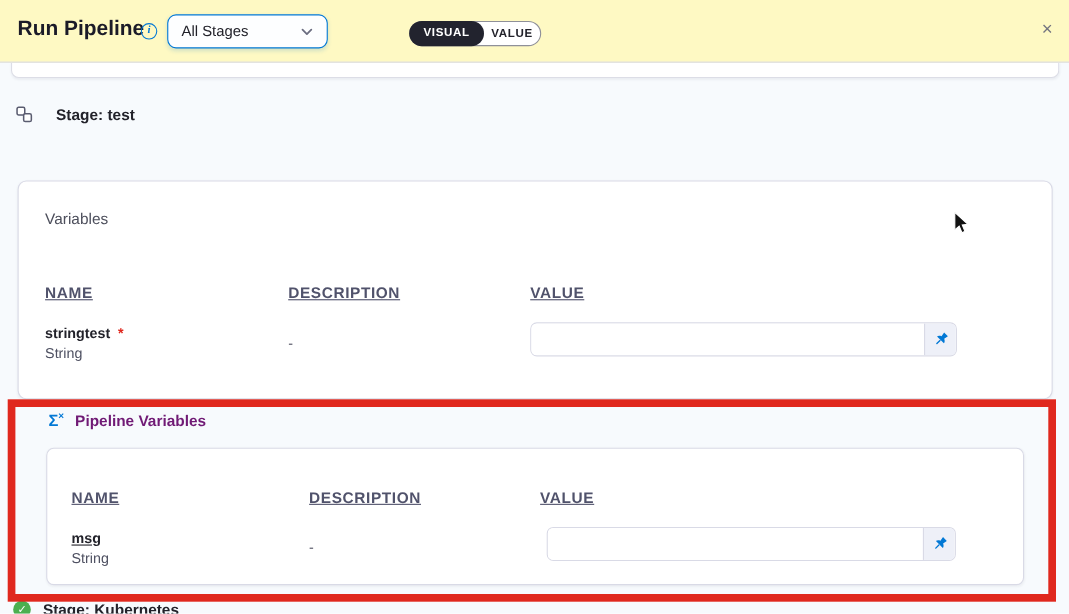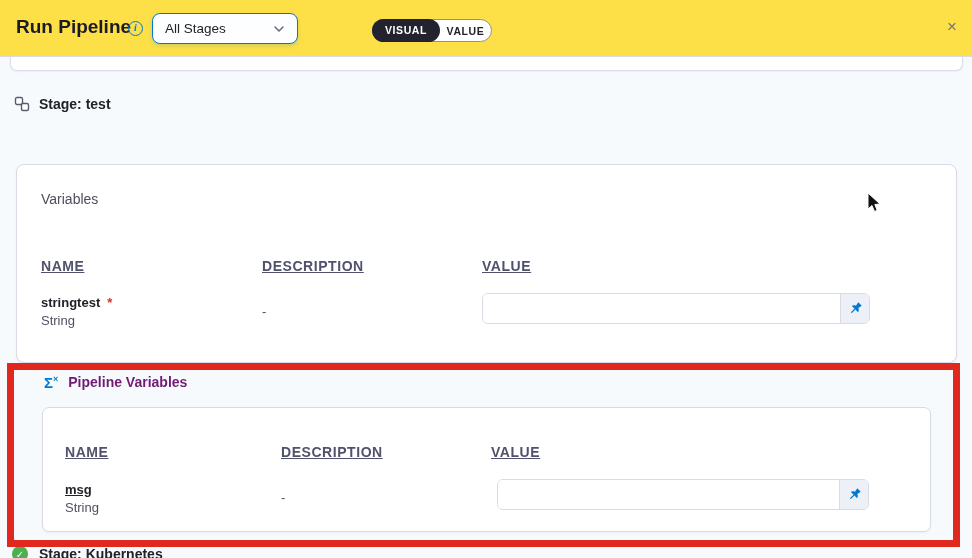--- a/index.html
+++ b/index.html
@@ -1,38 +1,38 @@
 <!DOCTYPE html>
 <html><head>
 <meta charset="utf-8">
 <style>
   * { margin:0; padding:0; box-sizing:border-box; }
   html,body { background:#fff; }
   body { font-family:"Liberation Sans","DejaVu Sans",sans-serif; }
   #app { position:relative; width:972px; height:558px; overflow:hidden; background:#f7fafd; }
 
   
-  .header { position:absolute; left:0; top:0; width:972px; height:57px; background:#fde047; border-bottom:1px solid #d9dae6; z-index:3; }
+  .header { position:absolute; left:0; top:0; width:972px; height:57px; background:#fef9c3; border-bottom:1px solid #d9dae6; z-index:3; }
   .title { position:absolute; left:16px; top:16px; font-size:19px; font-weight:700; color:#1b1b28; }
   .info-icon { position:absolute; left:128px; top:21px; width:15px; height:15px; border:1.5px solid #0278d5; border-radius:50%; color:#0278d5; font-size:10px; font-weight:700; font-style:italic; text-align:center; line-height:12px; font-family:"Liberation Serif",serif; }
   .stage-select { position:absolute; left:152px; top:13px; width:146px; height:31px; background:#fdfeff; border:1px solid #0278d5; border-radius:8px; display:flex; align-items:center; padding:0 12px; cursor:pointer; box-shadow:0 2px 4px rgba(2,120,213,.18); }
   .stage-select .sel-label { font-size:13.5px; font-weight:400; color:#22222a; }
   .stage-select .chev { margin-left:auto; display:flex; }
   .view-toggle { position:absolute; left:372px; top:19px; height:23px; width:120px; border:1px solid #8f9099; border-radius:12px; background:#fff; display:flex; align-items:center; }
   .seg { height:23px; display:flex; align-items:center; justify-content:center; font-size:10.5px; font-weight:700; letter-spacing:.6px; cursor:pointer; }
   .seg.visual { width:68px; margin:-1px 0 0 -1px; background:#22232e; color:#fff; border-radius:12px; height:23px; }
   .seg.yaml { flex:1; color:#22222a; }
   .close-btn { position:absolute; left:938px; top:13px; width:28px; height:28px; color:#73747f; font-size:17px; text-align:center; line-height:28px; cursor:pointer; }
 
   
   .remnant { position:absolute; left:10px; top:57px; width:953px; height:14px; background:#fff; border:1px solid #dcdde6; border-top:none; border-radius:0 0 7px 7px; box-shadow:0 1px 2px rgba(40,41,61,.06); }
 
   
   .stage-row { position:absolute; left:14px; top:96px; display:flex; align-items:center; gap:9px; }
-  .stage-row .lbl { font-size:14px; font-weight:700; color:#22222a; }
+  .stage-row .lbl { font-size:14px; font-weight:700; color:#22222a;margin-left:12px; }
 
   .card { position:absolute; background:#fff; border:1px solid #d9dae6; border-radius:8px; box-shadow:0 1px 2px rgba(40,41,61,.05); }
   .vars-card { left:16px; top:132px; width:941px; height:199px;margin-top:32px; }
   .card-title { position:absolute; left:24px; top:26px; font-size:14px; font-weight:500; color:#4d4f5c; }
   .col-h { position:absolute; font-size:14px; font-weight:700; letter-spacing:.55px; color:#50526b;text-decoration:underline; }
 
   .var-name { position:absolute; font-size:13px; font-weight:700; color:#22222a; }
   .req { color:#e0281e; font-size:13px; font-weight:700; margin-left:7px; }
   .var-type { position:absolute; font-size:13px; color:#4f5162; }
   .var-desc { position:absolute; font-size:13px; color:#4f5162; }

